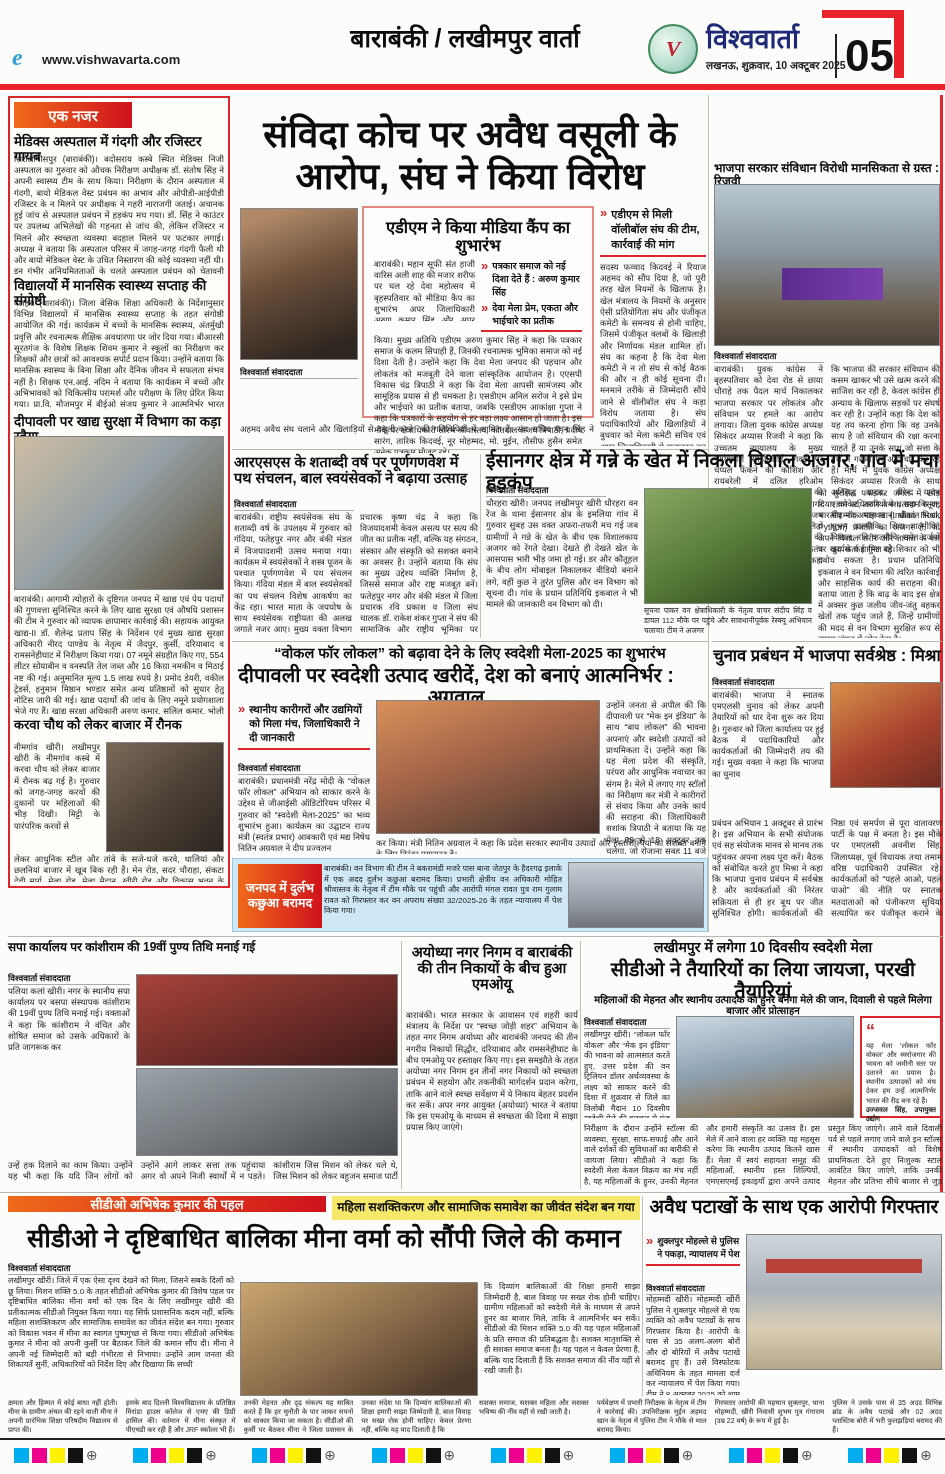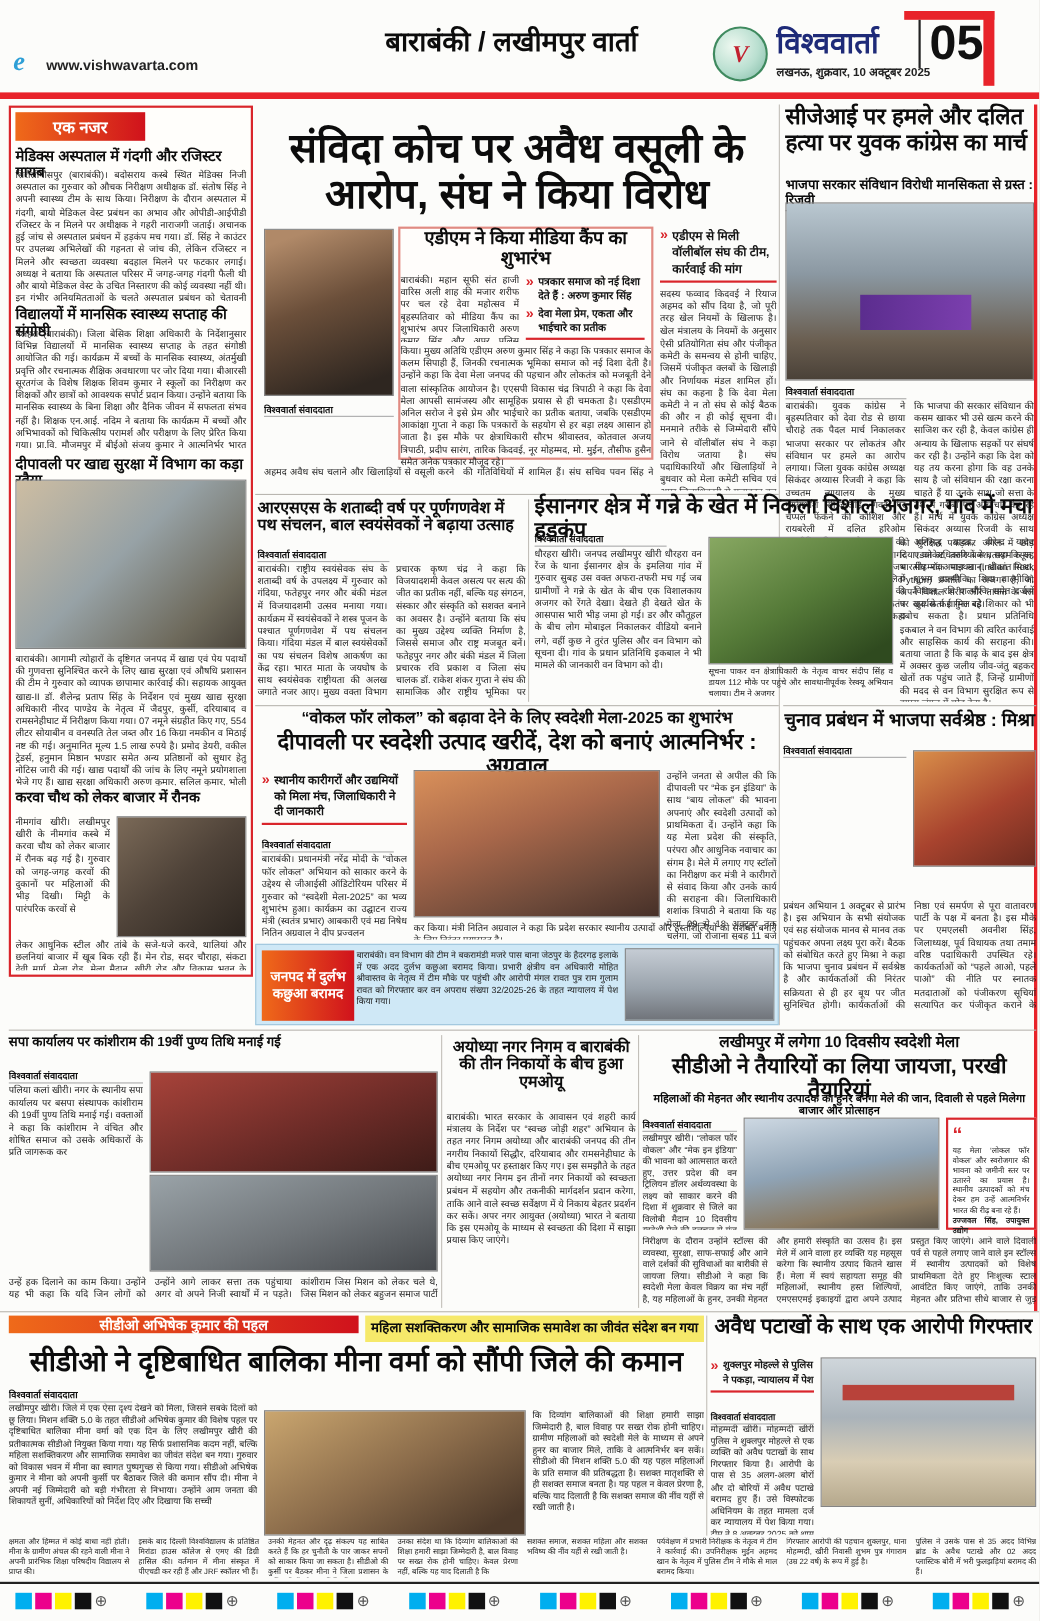--- a/index.html
+++ b/index.html
@@ -28,21 +28,21 @@
 <body>
 
 <div id="page">
 
   <div class="ab" style="left:12px;top:44px;width:26px;height:26px;font:bold italic 24px 'Liberation Serif',serif;color:#2e9fd6">e</div>
   <div class="ab" style="left:42px;top:52px;font-size:13px;font-weight:bold;color:#222">www.vishwavarta.com</div>
   <div class="ab hd ctr" style="left:270px;top:24px;width:390px;font-size:25px">बाराबंकी / लखीमपुर वार्ता</div>
   <div class="ab" style="left:648px;top:24px;width:46px;height:46px;border-radius:50%;background:radial-gradient(circle at 35% 35%,#eef8f0,#b9dfd0 55%,#7fb9a5);border:2px solid #3f8a5f;display:flex;align-items:center;justify-content:center;font:bold italic 22px 'Liberation Serif',serif;color:#c21f2e">V</div>
   <div class="ab hd" style="left:706px;top:24px;font-size:27px;color:#1e2a78">विश्ववार्ता</div>
   <div class="ab" style="left:706px;top:58px;font-size:10.5px;color:#222;font-weight:bold">लखनऊ,  शुक्रवार, 10 अक्टूबर 2025</div>
-  <div class="ab" style="left:822px;top:10px;width:82px;height:68px;border-top:8px solid #e8232a;border-right:10px solid #e8232a;box-sizing:border-box;display:flex;align-items:flex-start;justify-content:flex-end">
+  <div class="ab" style="left:822px;top:10px;width:82px;height:68px;border-top:8px solid #e8232a;border-right:10px solid #e8232a;box-sizing:border-box;display:flex;align-items:flex-end;justify-content:flex-end">
     <span style="border-left:2px solid #222;padding-left:8px;font-size:44px;font-weight:bold;line-height:1">05</span>
   </div>
   <div class="ab" style="left:0;top:84px;width:945px;height:6px;background:#e8232a"></div>
   <div class="ab" style="left:940px;top:95px;width:3px;height:1097px;background:#e8232a"></div>
 
   <div class="ab" style="left:8px;top:96px;width:222px;height:792px;border:2px solid #d9252b;box-sizing:border-box;background:#fffefb"></div>
   <div class="ab redlab" style="left:14px;top:102px;width:118px;height:26px;font-size:15px">एक नजर</div>
   <div class="ab hd" style="left:14px;top:134px;width:210px;font-size:13.5px">मेडिक्स अस्पताल में गंदगी और रजिस्टर गायब</div>
   <div class="ab bt" style="left:14px;top:154px;width:210px;height:120px">सिरौलीगौसपुर (बाराबंकी)। बदोसराय कस्बे स्थित मेडिक्स निजी अस्पताल का गुरुवार को औचक निरीक्षण अधीक्षक डॉ. संतोष सिंह ने अपनी स्वास्थ्य टीम के साथ किया। निरीक्षण के दौरान अस्पताल में गंदगी, बायो मेडिकल वेस्ट प्रबंधन का अभाव और ओपीडी-आईपीडी रजिस्टर के न मिलने पर अधीक्षक ने गहरी नाराजगी जताई। अचानक हुई जांच से अस्पताल प्रबंधन में हड़कंप मच गया। डॉ. सिंह ने काउंटर पर उपलब्ध अभिलेखों की गहनता से जांच की, लेकिन रजिस्टर न मिलने और स्वच्छता व्यवस्था बदहाल मिलने पर फटकार लगाई। अध्यक्ष ने बताया कि अस्पताल परिसर में जगह-जगह गंदगी फैली थी और बायो मेडिकल वेस्ट के उचित निस्तारण की कोई व्यवस्था नहीं थी। इन गंभीर अनियमितताओं के चलते अस्पताल प्रबंधन को चेतावनी नोटिस जारी किया गया है। उन्होंने स्पष्ट कहा कि तय मानकों का पालन न करने पर आगे कड़ी कार्रवाई की जाएगी।</div>
   <div class="ab hd" style="left:14px;top:278px;width:210px;font-size:13.5px">विद्यालयों में मानसिक स्वास्थ्य सप्ताह की संगोष्ठी</div>
@@ -52,21 +52,21 @@
   <div class="ab bt" style="left:14px;top:594px;width:210px;height:120px">बाराबंकी। आगामी त्योहारों के दृष्टिगत जनपद में खाद्य एवं पेय पदार्थों की गुणवत्ता सुनिश्चित करने के लिए खाद्य सुरक्षा एवं औषधि प्रशासन की टीम ने गुरुवार को व्यापक छापामार कार्रवाई की। सहायक आयुक्त खाद्य-II डॉ. शैलेन्द्र प्रताप सिंह के निर्देशन एवं मुख्य खाद्य सुरक्षा अधिकारी नीरद पाण्डेय के नेतृत्व में जैदपुर, कुर्सी, दरियाबाद व रामसनेहीघाट में निरीक्षण किया गया। 07 नमूने संग्रहीत किए गए, 554 लीटर सोयाबीन व वनस्पति तेल जब्त और 16 किग्रा नमकीन व मिठाई नष्ट की गई। अनुमानित मूल्य 1.5 लाख रुपये है। प्रमोद डेयरी, वकील ट्रेडर्स, हनुमान मिष्ठान भण्डार समेत अन्य प्रतिष्ठानों को सुधार हेतु नोटिस जारी की गई। खाद्य पदार्थों की जांच के लिए नमूने प्रयोगशाला भेजे गए हैं। खाद्य सुरक्षा अधिकारी अरुण कुमार, सलिल कुमार, भोली प्रसाद, डॉ. अंकिता यादव समेत कई अधिकारी कार्रवाई में शामिल रहे।</div>
   <div class="ab hd" style="left:14px;top:718px;width:210px;font-size:13px">करवा चौथ को लेकर बाजार में रौनक</div>
   <div class="ab bt" style="left:14px;top:742px;width:86px;height:110px">नीमगांव खीरी। लखीमपुर खीरी के नीमगांव कस्बे में करवा चौथ को लेकर बाजार में रौनक बढ़ गई है। गुरुवार को जगह-जगह करवों की दुकानों पर महिलाओं की भीड़ दिखी। मिट्टी के पारंपरिक करवों से</div>
   <div class="ab ph" style="left:106px;top:742px;width:118px;height:110px;background:linear-gradient(140deg,#7b6a58,#4e4238 50%,#2c251f)"></div>
   <div class="ab bt" style="left:14px;top:854px;width:210px;height:28px">लेकर आधुनिक स्टील और तांबे के सजे-धजे करवे, थालियां और छलनियां बाजार में खूब बिक रही हैं। मेन रोड, सदर चौराहा, संकटा देवी मार्ग, मेला रोड, मेला मैदान, खीरी रोड और विकास भवन के आसपास फुटपाथ पर भी दुकानें लगी हैं। दुकानदार सत्यविकास वर्मा, नितिन, अशोक और राजू ने बताया कि अभी करवा चौथ में दो दिन बाकी हैं, लेकिन खरीदारी जोरों पर है। महिलाओं को इस बार डिजाइनर करवा और चमकीले रंगों वाले सेट अधिक पसंद आ रहे हैं। करवों की कीमत 20 रुपये से शुरू होकर 400 रुपये तक पहुंच गई है। वहीं पूजा सेट जिसमें सजा हुआ करवा, छलनी और थाली शामिल है 200 रुपये से शुरू होकर 600 रुपये में बिक रहा है। लाइटों और रंग-बिरंगी वस्तुओं से सजे स्टॉल महिलाओं को आकर्षित कर रहे हैं।</div>
 
   <div class="ab hd ctr" style="left:234px;top:114px;width:472px;font-size:37px;line-height:1.13">संविदा कोच पर अवैध वसूली के आरोप, संघ ने किया विरोध</div>
   <div class="ab ph" style="left:240px;top:208px;width:118px;height:152px;background:linear-gradient(160deg,#b08968 8%,#6b4f3a 45%,#2e2620 90%)"></div>
   <div class="ab byl" style="left:240px;top:366px;width:118px">विश्ववार्ता संवाददाता</div>
 
-  <div class="ab" style="left:362px;top:206px;width:232px;height:212px;border:2px solid #e08a82;box-sizing:border-box;padding:0;background:#fffdfb">
+  <div class="ab" style="left:362px;top:206px;width:232px;height:212px;border:2px solid #e08a82;box-sizing:border-box;padding:10px;background:#fffdfb">
     <div class="hd ctr" style="font-size:16.5px">एडीएम ने किया मीडिया कैंप का शुभारंभ</div>
     <div style="display:flex;gap:6px;margin-top:4px">
       <div class="bt" style="width:108px;height:62px">बाराबंकी। महान सूफी संत हाजी वारिस अली शाह की मजार शरीफ पर चल रहे देवा महोत्सव में बृहस्पतिवार को मीडिया कैंप का शुभारंभ अपर जिलाधिकारी अरुण कुमार सिंह और अपर पुलिस अधीक्षक विकास चंद्र त्रिपाठी ने संयुक्त रूप से फीता काटकर</div>
       <div style="width:108px">
         <div class="bullet" style="font-size:9.5px">
             <span class="chev">»</span>
             <span>पत्रकार समाज को नई दिशा देते हैं : अरुण कुमार सिंह</span>
           </div>
         <div class="bullet" style="font-size:9.5px;margin-top:3px">
             <span class="chev">»</span>
@@ -82,21 +82,20 @@
   <div class="ab" style="left:600px;top:206px;width:106px">
     <div class="bullet" style="font-size:11px">
         <span class="chev">»</span>
         <span>एडीएम से मिली वॉलीबॉल संघ की टीम, कार्रवाई की मांग</span>
       </div>
     <div class="rrule" style="margin-top:4px"></div>
   </div>
   <div class="ab bt" style="left:600px;top:262px;width:106px;height:184px">सदस्य फव्वाद किदवई ने रियाज अहमद को सौंप दिया है, जो पूरी तरह खेल नियमों के खिलाफ है। खेल मंत्रालय के नियमों के अनुसार ऐसी प्रतियोगिता संघ और पंजीकृत कमेटी के समन्वय से होनी चाहिए, जिसमें पंजीकृत क्लबों के खिलाड़ी और निर्णायक मंडल शामिल हों। संघ का कहना है कि देवा मेला कमेटी ने न तो संघ से कोई बैठक की और न ही कोई सूचना दी। मनमाने तरीके से जिम्मेदारी सौंपे जाने से वॉलीबॉल संघ ने कड़ा विरोध जताया है। संघ पदाधिकारियों और खिलाड़ियों ने बुधवार को मेला कमेटी सचिव एवं अपर जिलाधिकारी से मुलाकात कर शिकायत सौंपी। संघ ने मांग की है कि खेल की पवित्रता बनाए रखने के लिए ऐसे व्यक्तियों के विरुद्ध कार्रवाई की जाए।</div>
 
   <div class="ab" style="left:708px;top:95px;width:1px;height:837px;background:#c2bfb9"></div>
-  <div class="ab hd" style="left:714px;top:96px;width:226px;font-size:20.5px">सीजेआई पर हमले और दलित हत्या पर युवक कांग्रेस का मार्च</div>
   <div class="ab hd" style="left:714px;top:162px;width:226px;font-size:12px;border-bottom:1px solid #999;padding-bottom:2px">भाजपा सरकार संविधान विरोधी मानसिकता से ग्रस्त : रिजवी</div>
   <div class="ab ph" style="left:714px;top:184px;width:226px;height:162px;background:linear-gradient(180deg,#b9c7d0 0%,#8b98a2 40%,#6a5e50 78%,#4a4138);">
     <div style="position:absolute;left:30%;top:52%;width:45%;height:20%;background:linear-gradient(90deg,#5b2d8e,#7b3fae)"></div>
   </div>
   <div class="ab byl" style="left:714px;top:350px;width:110px">विश्ववार्ता संवाददाता</div>
   <div class="ab bt c2" style="left:714px;top:364px;width:226px;height:278px">बाराबंकी। युवक कांग्रेस ने बृहस्पतिवार को देवा रोड से छाया चौराहे तक पैदल मार्च निकालकर भाजपा सरकार पर लोकतंत्र और संविधान पर हमले का आरोप लगाया। जिला युवक कांग्रेस अध्यक्ष सिकंदर अय्यास रिजवी ने कहा कि उच्चतम न्यायालय के मुख्य न्यायाधीश सी.जे.आई. गवई पर चप्पल फेंकने की कोशिश और रायबरेली में दलित हरिओम वाल्मीकि की हत्या ने भाजपा की दलित विरोधी मानसिकता उजागर कर दी है। उन्होंने कहा कि जब न्यायालय पर हमला होगा, दलितों की हत्या होगी और जनता की आवाज दबाई जाएगी, तो लोकतंत्र कैसे जीवित रहेगा। रिजवी ने कहा कि भाजपा की सरकार संविधान की कसम खाकर भी उसे खत्म करने की साजिश कर रही है, केवल कांग्रेस ही अन्याय के खिलाफ सड़कों पर संघर्ष कर रही है। उन्होंने कहा कि देश को यह तय करना होगा कि वह उनके साथ है जो संविधान की रक्षा करना चाहते हैं या उनके साथ जो सत्ता के नशे में गरीबों पर अत्याचार कर रहे हैं। मार्च में युवक कांग्रेस अध्यक्ष सिकंदर अय्यास रिजवी के साथ अनिरुद्ध यादव, वीरेन्द्र यादव एडवोकेट, तरुण बक्श, सहम रसूल, मोहम्मद अमान खान, श्रीकांत मिश्रा, शुभम वाल्मीकि, शिवा वाल्मीकि, विशाल, रवि वाल्मीकि समेत दर्जनों कार्यकर्ता शामिल रहे।</div>
 
   <div class="ab grule" style="left:232px;top:449px;width:476px"></div>
   <div class="ab hd" style="left:234px;top:454px;width:244px;font-size:14.5px">आरएसएस के शताब्दी वर्ष पर पूर्णगणवेश में पथ संचलन, बाल स्वयंसेवकों ने बढ़ाया उत्साह</div>
   <div class="ab byl" style="left:234px;top:498px;width:120px">विश्ववार्ता संवाददाता</div>
@@ -105,37 +104,38 @@
 
   <div class="ab hd" style="left:486px;top:450px;width:456px;font-size:19.5px">ईसानगर क्षेत्र में गन्ने के खेत में निकला विशाल अजगर, गांव में मचा हड़कंप</div>
   <div class="ab byl" style="left:486px;top:484px;width:120px">विश्ववार्ता संवाददाता</div>
   <div class="ab bt" style="left:486px;top:498px;width:152px;height:140px">धौरहरा खीरी। जनपद लखीमपुर खीरी धौरहरा वन रेंज के थाना ईसानगर क्षेत्र के इमलिया गांव में गुरुवार सुबह उस वक्त अफरा-तफरी मच गई जब ग्रामीणों ने गन्ने के खेत के बीच एक विशालकाय अजगर को रेंगते देखा। देखते ही देखते खेत के आसपास भारी भीड़ जमा हो गई। डर और कौतूहल के बीच लोग मोबाइल निकालकर वीडियो बनाने लगे, वहीं कुछ ने तुरंत पुलिस और वन विभाग को सूचना दी। गांव के प्रधान प्रतिनिधि इकबाल ने भी मामले की जानकारी वन विभाग को दी।</div>
   <div class="ab ph" style="left:644px;top:488px;width:168px;height:116px;background:linear-gradient(150deg,#88a862,#557a38 50%,#2f4a1f 90%)"></div>
   <div class="ab tiny ctr" style="left:644px;top:606px;width:168px;height:32px;font-size:7.5px">सूचना पाकर वन क्षेत्राधिकारी के नेतृत्व वाचर संदीप सिंह व डायल 112 मौके पर पहुंचे और सावधानीपूर्वक रेस्क्यू अभियान चलाया। टीम ने अजगर</div>
   <div class="ab bt" style="left:818px;top:488px;width:122px;height:150px">को सुरक्षित पकड़कर जंगल में छोड़ दिया। वन अधिकारियों ने बताया कि यह भारतीय रॉक पाइथन (Indian Rock Python) प्रजाति का अजगर है, जो अपने विशाल शरीर और ताकत के बल पर खुद से कई गुना बड़े शिकार को भी दबोच सकता है। प्रधान प्रतिनिधि इकबाल ने वन विभाग की त्वरित कार्रवाई और साहसिक कार्य की सराहना की। बताया जाता है कि बाढ़ के बाद इस क्षेत्र में अक्सर कुछ जलीय जीव-जंतु बहकर खेतों तक पहुंच जाते हैं, जिन्हें ग्रामीणों की मदद से वन विभाग सुरक्षित रूप से वापस जंगल में छोड़ देता है।</div>
 
   <div class="ab grule" style="left:232px;top:641px;width:476px"></div>
   <div class="ab hd ctr" style="left:250px;top:645px;width:440px;font-size:14.5px">“वोकल फॉर लोकल” को बढ़ावा देने के लिए स्वदेशी मेला-2025 का शुभारंभ</div>
-  <div class="ab hd ctr" style="left:234px;top:664px;width:472px;font-size:20px">दीपावली पर स्वदेशी उत्पाद खरीदें, देश को बनाएं आत्मनिर्भर : अग्रवाल</div>
+  <div class="ab hd ctr" style="left:220px;top:664px;width:472px;font-size:20px">दीपावली पर स्वदेशी उत्पाद खरीदें, देश को बनाएं आत्मनिर्भर : अग्रवाल</div>
   <div class="ab" style="left:238px;top:702px;width:132px">
     <div class="bullet" style="font-size:10.5px">
         <span class="chev">»</span>
         <span>स्थानीय कारीगरों और उद्यमियों को मिला मंच, जिलाधिकारी ने दी जानकारी</span>
       </div>
     <div class="rrule" style="margin-top:4px"></div>
   </div>
   <div class="ab byl" style="left:238px;top:762px;width:120px">विश्ववार्ता संवाददाता</div>
   <div class="ab bt" style="left:238px;top:776px;width:132px;height:78px">बाराबंकी। प्रधानमंत्री नरेंद्र मोदी के “वोकल फॉर लोकल” अभियान को साकार करने के उद्देश्य से जीआईसी ऑडिटोरियम परिसर में गुरुवार को “स्वदेशी मेला-2025” का भव्य शुभारंभ हुआ। कार्यक्रम का उद्घाटन राज्य मंत्री (स्वतंत्र प्रभार) आबकारी एवं मद्य निषेध नितिन अग्रवाल ने दीप प्रज्वलन</div>
   <div class="ab ph" style="left:376px;top:700px;width:224px;height:134px;background:linear-gradient(160deg,#d9905a 0%,#a8674a 40%,#6e4a3a 75%,#463028)"></div>
   <div class="ab bt" style="left:606px;top:700px;width:100px;height:154px">उन्होंने जनता से अपील की कि दीपावली पर “मेक इन इंडिया” के साथ “बाय लोकल” की भावना अपनाएं और स्वदेशी उत्पादों को प्राथमिकता दें। उन्होंने कहा कि यह मेला प्रदेश की संस्कृति, परंपरा और आधुनिक नवाचार का संगम है। मेले में लगाए गए स्टॉलों का निरीक्षण कर मंत्री ने कारीगरों से संवाद किया और उनके कार्य की सराहना की। जिलाधिकारी शशांक त्रिपाठी ने बताया कि यह मेला 09 से 18 अक्टूबर तक चलेगा, जो रोजाना सुबह 11 बजे से रात 8 बजे तक आम जनता के लिए खुला रहेगा।</div>
   <div class="ab bt" style="left:376px;top:838px;width:330px;height:16px">कर किया। मंत्री नितिन अग्रवाल ने कहा कि प्रदेश सरकार स्थानीय उत्पादों और हस्तशिल्पियों को सशक्त बनाने के लिए निरंतर प्रयासरत है।</div>
 
   <div class="ab grule" style="left:712px;top:641px;width:230px"></div>
   <div class="ab hd ctr" style="left:712px;top:646px;width:230px;font-size:16.5px">चुनाव प्रबंधन में भाजपा सर्वश्रेष्ठ : मिश्रा</div>
   <div class="ab byl" style="left:712px;top:676px;width:112px">विश्ववार्ता संवाददाता</div>
+  <div class="ab bt" style="left:712px;top:690px;width:112px;height:124px">बाराबंकी। भाजपा ने स्नातक एमएलसी चुनाव को लेकर अपनी तैयारियों को धार देना शुरू कर दिया है। गुरुवार को जिला कार्यालय पर हुई बैठक में पदाधिकारियों और कार्यकर्ताओं की जिम्मेदारी तय की गई। मुख्य वक्ता ने कहा कि भाजपा का चुनाव</div>
   <div class="ab ph" style="left:830px;top:682px;width:112px;height:106px;background:linear-gradient(150deg,#d98f4a,#a8432e 55%,#6e2c20)"></div>
   <div class="ab bt c2" style="left:712px;top:818px;width:230px;height:112px">प्रबंधन अभियान 1 अक्टूबर से प्रारंभ है। इस अभियान के सभी संयोजक एवं सह संयोजक मानव से मानव तक पहुंचकर अपना लक्ष्य पूरा करें। बैठक को संबोधित करते हुए मिश्रा ने कहा कि भाजपा चुनाव प्रबंधन में सर्वश्रेष्ठ है और कार्यकर्ताओं की निरंतर सक्रियता से ही हर बूथ पर जीत सुनिश्चित होगी। कार्यकर्ताओं की निष्ठा एवं समर्पण से पूरा वातावरण पार्टी के पक्ष में बनता है। इस मौके पर एमएलसी अवनीश सिंह, जिलाध्यक्ष, पूर्व विधायक तथा तमाम वरिष्ठ पदाधिकारी उपस्थित रहे। कार्यकर्ताओं को “पहले आओ, पहले पाओ” की नीति पर स्नातक मतदाताओं को पंजीकरण सूचियां सत्यापित कर पंजीकृत कराने के निर्देश दिए गए। सभी ने मतदाताओं की संख्या बढ़ाने का संकल्प लिया। मिश्रा ने अध्यक्ष द्वारा चलाए जा रहे अभियान की प्रगति समीक्षा भी की।</div>
 
   <div class="ab" style="left:232px;top:858px;width:476px;height:74px;background:#cfe8f6;border:1px solid #9fc6dd;box-sizing:border-box"></div>
   <div class="ab redlab" style="left:238px;top:864px;width:80px;height:60px;font-size:12.5px;line-height:1.2;padding:2px">जनपद में दुर्लभ कछुआ बरामद</div>
   <div class="ab bt" style="left:324px;top:864px;width:238px;height:62px;font-size:8px">बाराबंकी। वन विभाग की टीम ने बकरामंडी मजरे पास बाना जेठपुर के हैदरगढ़ इलाके में एक अदद दुर्लभ कछुआ बरामद किया। प्रभारी क्षेत्रीय वन अधिकारी मोहित श्रीवास्तव के नेतृत्व में टीम मौके पर पहुंची और आरोपी मंगल रावत पुत्र राम गुलाम रावत को गिरफ्तार कर वन अपराध संख्या 32/2025-26 के तहत न्यायालय में पेश किया गया।</div>
   <div class="ab ph" style="left:568px;top:862px;width:136px;height:66px;background:linear-gradient(180deg,#c5ccd4,#9aa3ac 55%,#70747a)"></div>
 
   <div class="ab grule" style="left:8px;top:936px;width:934px"></div>
 

